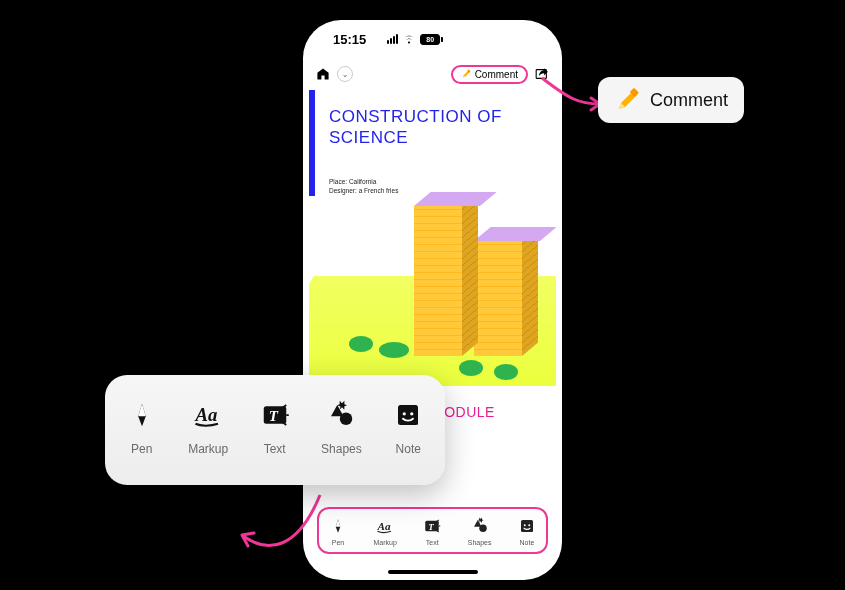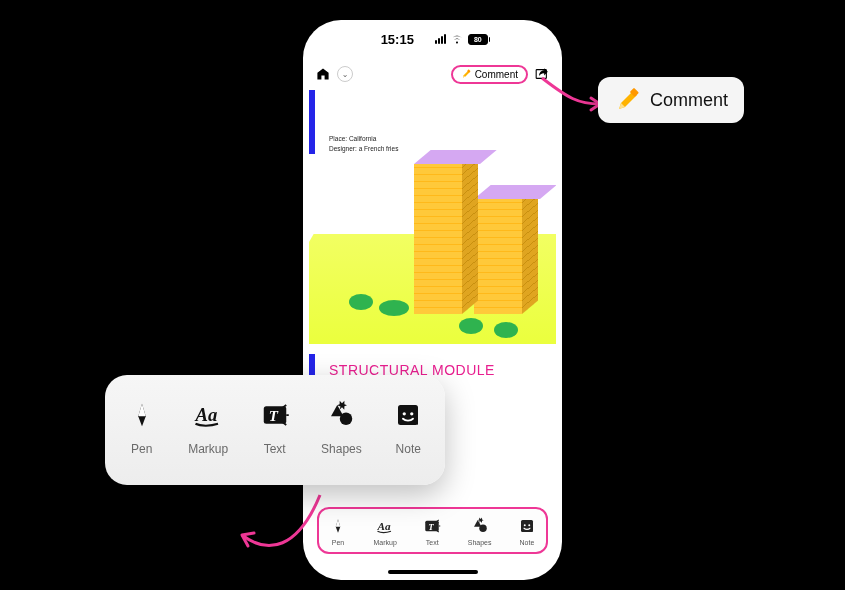--- a/index.html
+++ b/index.html
@@ -1,20 +1,20 @@
 <!DOCTYPE html>
 <html><head>
 <meta charset="utf-8">
 <style>
   *{box-sizing:border-box;margin:0;padding:0;}
   html,body{width:845px;height:590px;background:#000;font-family:-apple-system,Helvetica,Arial,sans-serif;overflow:hidden;position:relative;}
 
   
   .phone{position:absolute;left:303px;top:20px;width:259px;height:560px;background:#fff;border-radius:38px;box-shadow:0 4px 30px rgba(0,0,0,0.3);overflow:hidden;}
-  .status-bar{height:38px;display:flex;align-items:center;justify-content:center;padding:0 24px 0 30px;font-size:13px;font-weight:600;gap:21px;}
+  .status-bar{height:38px;display:flex;align-items:center;justify-content:flex-start;padding:0 24px 0 30px;font-size:13px;font-weight:600;gap:21px;}
   .status-right{display:flex;align-items:center;gap:4px;}
   .sig{display:inline-flex;align-items:flex-end;gap:1px;}
   .sig span{display:inline-block;width:2px;background:#000;border-radius:1px;}
   .sig span:nth-child(1){height:4px;}
   .sig span:nth-child(2){height:6px;}
   .sig span:nth-child(3){height:8px;}
   .sig span:nth-child(4){height:10px;}
   .wifi{font-size:11px;line-height:1;}
   .batt{display:inline-flex;align-items:center;gap:1px;}
   .batt-body{width:20px;height:11px;border:1px solid #000;border-radius:3px;position:relative;background:#000;color:#fff;font-size:7px;font-weight:700;display:flex;align-items:center;justify-content:center;}
@@ -148,20 +148,21 @@
         </svg>
       <span>Comment</span>
     </span>
     <svg class="ab-share" viewBox="0 0 22 20">
         <use href="#ic-share"></use>
       </svg>
   </div>
 
   <div class="doc">
     <div class="doc-inner">
+      <div class="doc-title">CONSTRUCTION OF SCIENCE</div>
       <div class="doc-meta">
         <div><span>Place:</span>&nbsp;<span>California</span></div>
         <div><span>Designer:</span>&nbsp;<span>a French fries</span></div>
       </div>
     </div>
     <div class="illus">
       <div class="ground"></div>
       <div class="building bld2">
           <div class="b-front"></div>
           <div class="b-side"></div>

